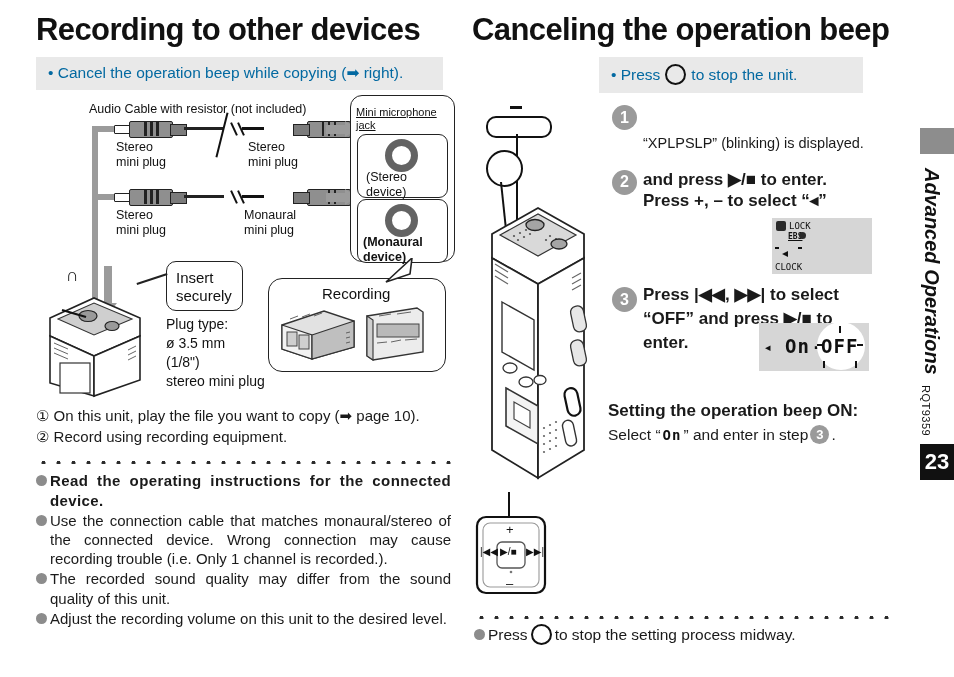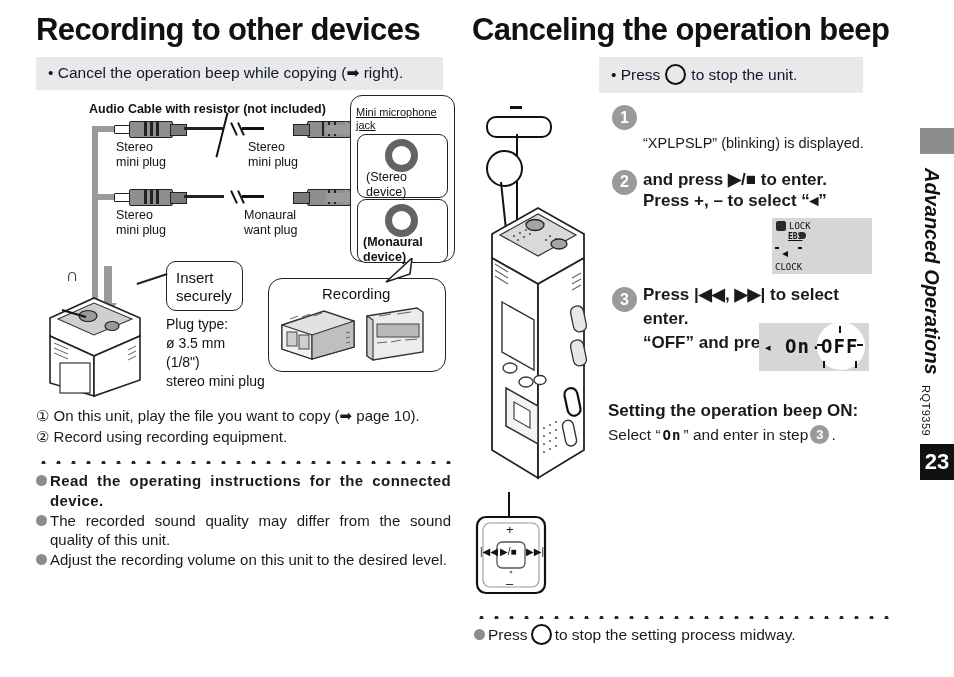--- a/index.html
+++ b/index.html
@@ -9,21 +9,21 @@
     color:#1a1a1a;overflow:hidden;position:relative;
   }
   .page{position:absolute;inset:0;}
 
   
   .h1{
     font-weight:bold;font-size:31px;letter-spacing:-0.6px;
     color:#111;line-height:1;
   }
   .grayband{
-    background:#e9e9e9;color:#0f172a;font-size:15.5px;
+    background:#e9e9e9;color:#0369a1;font-size:15.5px;
     padding:7px 12px 8px 12px;box-sizing:border-box;
   }
   .txt{font-size:15px;line-height:1.28;}
   .b{font-weight:bold;}
 
   
   .dotrule{
     height:6px;
     background-image:radial-gradient(circle, #2b2b2b 1.9px, rgba(0,0,0,0) 2.2px);
     background-size:15px 6px;background-repeat:repeat-x;
@@ -125,21 +125,21 @@
 <div class="page">
 
   <div id="left">
 
     <div class="h1">Recording to other devices</div>
 
     <div class="grayband" style="margin-top:12px;width:407px;">• Cancel the operation beep while copying (➡ right).</div>
 
     <div class="diagram">
 
-      <div class="lbl" style="left:53px;top:4px;width:270px;font-weight:bold;">Audio Cable with resistor (not included)</div>
+      <div class="lbl" style="left:53px;top:4px;width:270px;">Audio Cable with resistor (not included)</div>
 
       <div style="position:absolute;left:56px;top:28px;width:6px;height:215px;background:#9b9b9b;"></div>
       <div style="position:absolute;left:56px;top:28px;width:26px;height:6px;background:#9b9b9b;"></div>
       <div style="position:absolute;left:56px;top:96px;width:26px;height:6px;background:#9b9b9b;"></div>
 
       <div class="plug" style="left:78px;top:23px;width:150px;">
         <div class="tip"></div>
         <div class="body"></div>
         <div class="ring" style="left:30px;"></div>
         <div class="ring" style="left:36px;"></div>
@@ -186,21 +186,21 @@
         <div class="body"></div>
         <div class="ring" style="right:30px;"></div>
         <div class="ring" style="right:36px;"></div>
         <div class="collar"></div>
       </div>
       <div class="arrowgray" style="left:290px;top:95px;width:20px;"></div>
 
       <div class="lbl" style="left:80px;top:110px;white-space:pre-line;">Stereo
 mini plug</div>
       <div class="lbl" style="left:208px;top:110px;white-space:pre-line;">Monaural
-want plug</div>
+mini plug</div>
 
       <div class="jackbox" style="left:314px;top:-3px;width:103px;height:165px;"></div>
       <div class="lbl" style="left:320px;top:8px;width:98px;white-space:pre-line;font-size:11px;text-decoration:underline;">Mini microphone
 jack</div>
 
       <div class="jackinner" style="left:321px;top:36px;width:89px;height:62px;"></div>
       <div class="jackhole" style="left:349px;top:41px;"></div>
       <div class="lbl" style="left:330px;top:72px;white-space:pre-line;">(Stereo
 device)</div>
 
@@ -287,20 +287,24 @@
 
     <div class="txt" style="margin-top:8px;">① On this unit, play the file you want to copy (➡ page 10).</div>
     <div class="txt" style="margin-top:2px;">② Record using recording equipment.</div>
 
     <div class="dotrule" style="margin-top:12px;width:415px;"></div>
 
     <div style="margin-top:7px;width:415px;">
       <div class="bulletrow">
         <span class="rb"></span>
         <span class="bt txt b" style="letter-spacing:0.4px;">Read the operating instructions for the connected device.</span>
+      </div>
+      <div class="bulletrow">
+        <span class="rb"></span>
+        <span class="bt txt">Use the connection cable that matches monaural/stereo of the connected device. Wrong connection may cause recording trouble (i.e. Only 1 channel is recorded.).</span>
       </div>
       <div class="bulletrow">
         <span class="rb"></span>
         <span class="bt txt">The recorded sound quality may differ from the sound quality of this unit.</span>
       </div>
       <div class="bulletrow">
         <span class="rb"></span>
         <span class="bt txt">Adjust the recording volume on this unit to the desired level.</span>
       </div>
     </div>
@@ -431,22 +435,22 @@
       <span style="position:absolute;left:10px;top:28px;font-size:12px;color:#111;">◂</span>
       <span style="position:absolute;left:3px;top:29px;width:4px;height:2px;background:#111;"></span>
       <span style="position:absolute;left:26px;top:29px;width:4px;height:2px;background:#111;"></span>
       <span class="lcdtxt" style="position:absolute;left:3px;top:44px;font-size:9px;">CLOCK</span>
     </div>
 
     <div style="display:flex;align-items:flex-start;gap:6px;margin-top:10px;">
       <span class="stepnum" style="margin-top:3px;">3</span>
       <span style="display:block;">
         <span class="txt b" style="font-size:17px;display:block;">Press |◀◀, ▶▶| to select</span>
+        <span class="txt b" style="font-size:17px;display:block;margin-top:2px;">“OFF” and press ▶/■ to</span>
         <span class="txt b" style="font-size:17px;display:block;margin-top:2px;">enter.</span>
-        <span class="txt b" style="font-size:17px;display:block;margin-top:2px;">“OFF” and press ▶/■ to</span>
       </span>
     </div>
 
     <div class="lcd" style="position:absolute;left:147px;top:218px;width:110px;height:48px;">
       <span style="position:absolute;left:6px;top:18px;font-size:11px;color:#111;">◂</span>
       <span class="seg" style="position:absolute;left:26px;top:12px;font-size:19px;">On</span>
       <span class="seg" style="position:absolute;left:53px;top:12px;font-size:19px;">-</span>
       <span style="position:absolute;left:58px;top:-1px;width:48px;height:48px;border-radius:50%;background:#ffffff;"></span>
       <span class="seg" style="position:absolute;left:62px;top:12px;font-size:19px;">OFF</span>
       <span style="position:absolute;left:80px;top:3px;width:2px;height:7px;background:#111;"></span>

